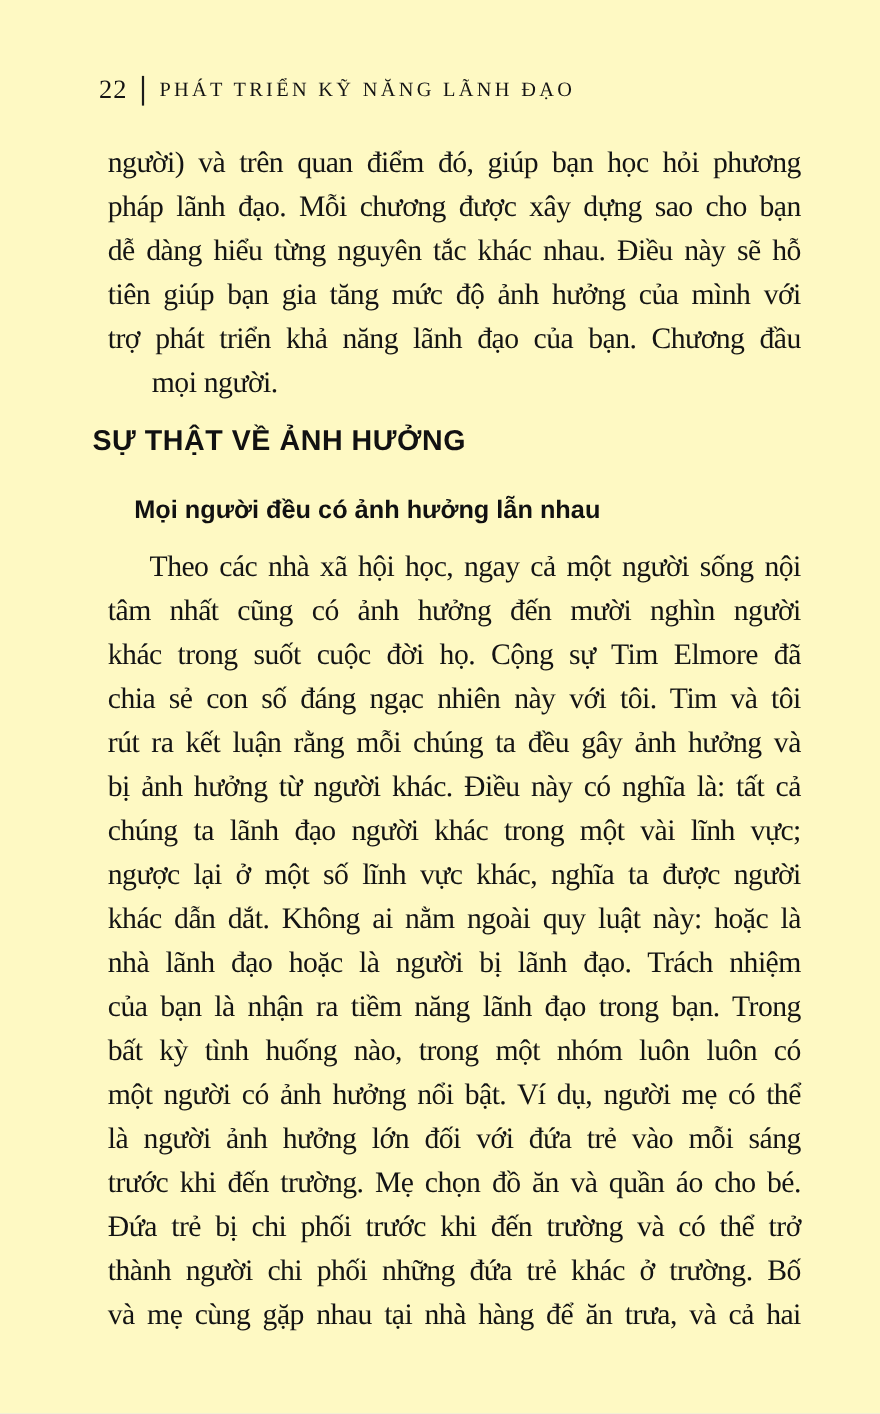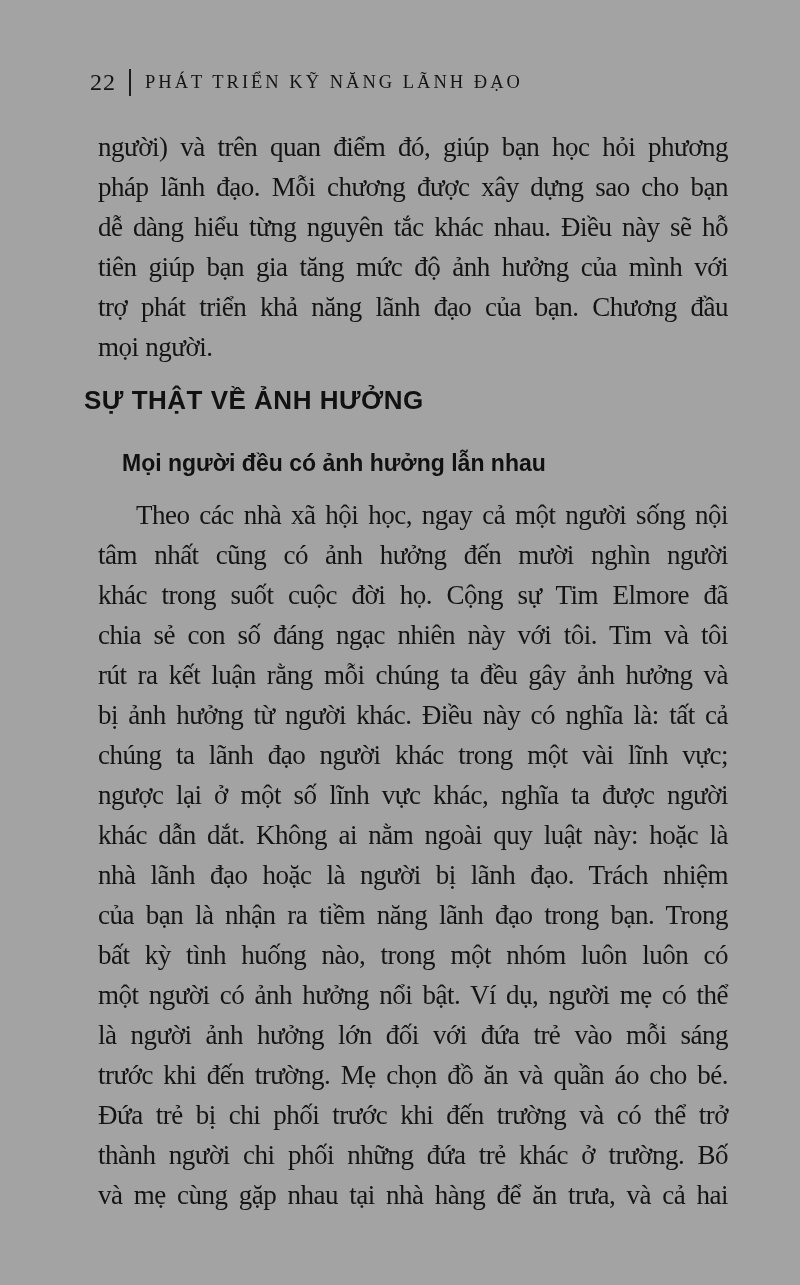--- a/index.html
+++ b/index.html
@@ -5,21 +5,21 @@
   html, body {
     margin: 0;
     padding: 0;
     background: #e8e8e8;
   }
   .page {
     position: relative;
     width: 800px;
     height: 1285px;
     margin: 0 auto;
-    background: #a3a3a3;
+    background: #fef9c3;
     color: #141414;
     overflow: hidden;
     font-family: "Liberation Serif", serif;
   }
   
   .running-header {
     position: absolute;
     left: 90px;
     top: 68px;
     display: flex;
@@ -54,20 +54,21 @@
     font-size: 27px;
     line-height: 40px;
     letter-spacing: -0.5px;
     word-spacing: 0.5px;
     text-align: justify;
     text-align-last: justify;
     white-space: normal;
   }
   .line.last {
     text-align-last: left;
+    margin-left: 40px;
   }
   .line.indent {
     text-indent: 38px;
   }
   
   .section-heading {
     position: absolute;
     left: 84px;
     top: 384px;
     width: 630px;

